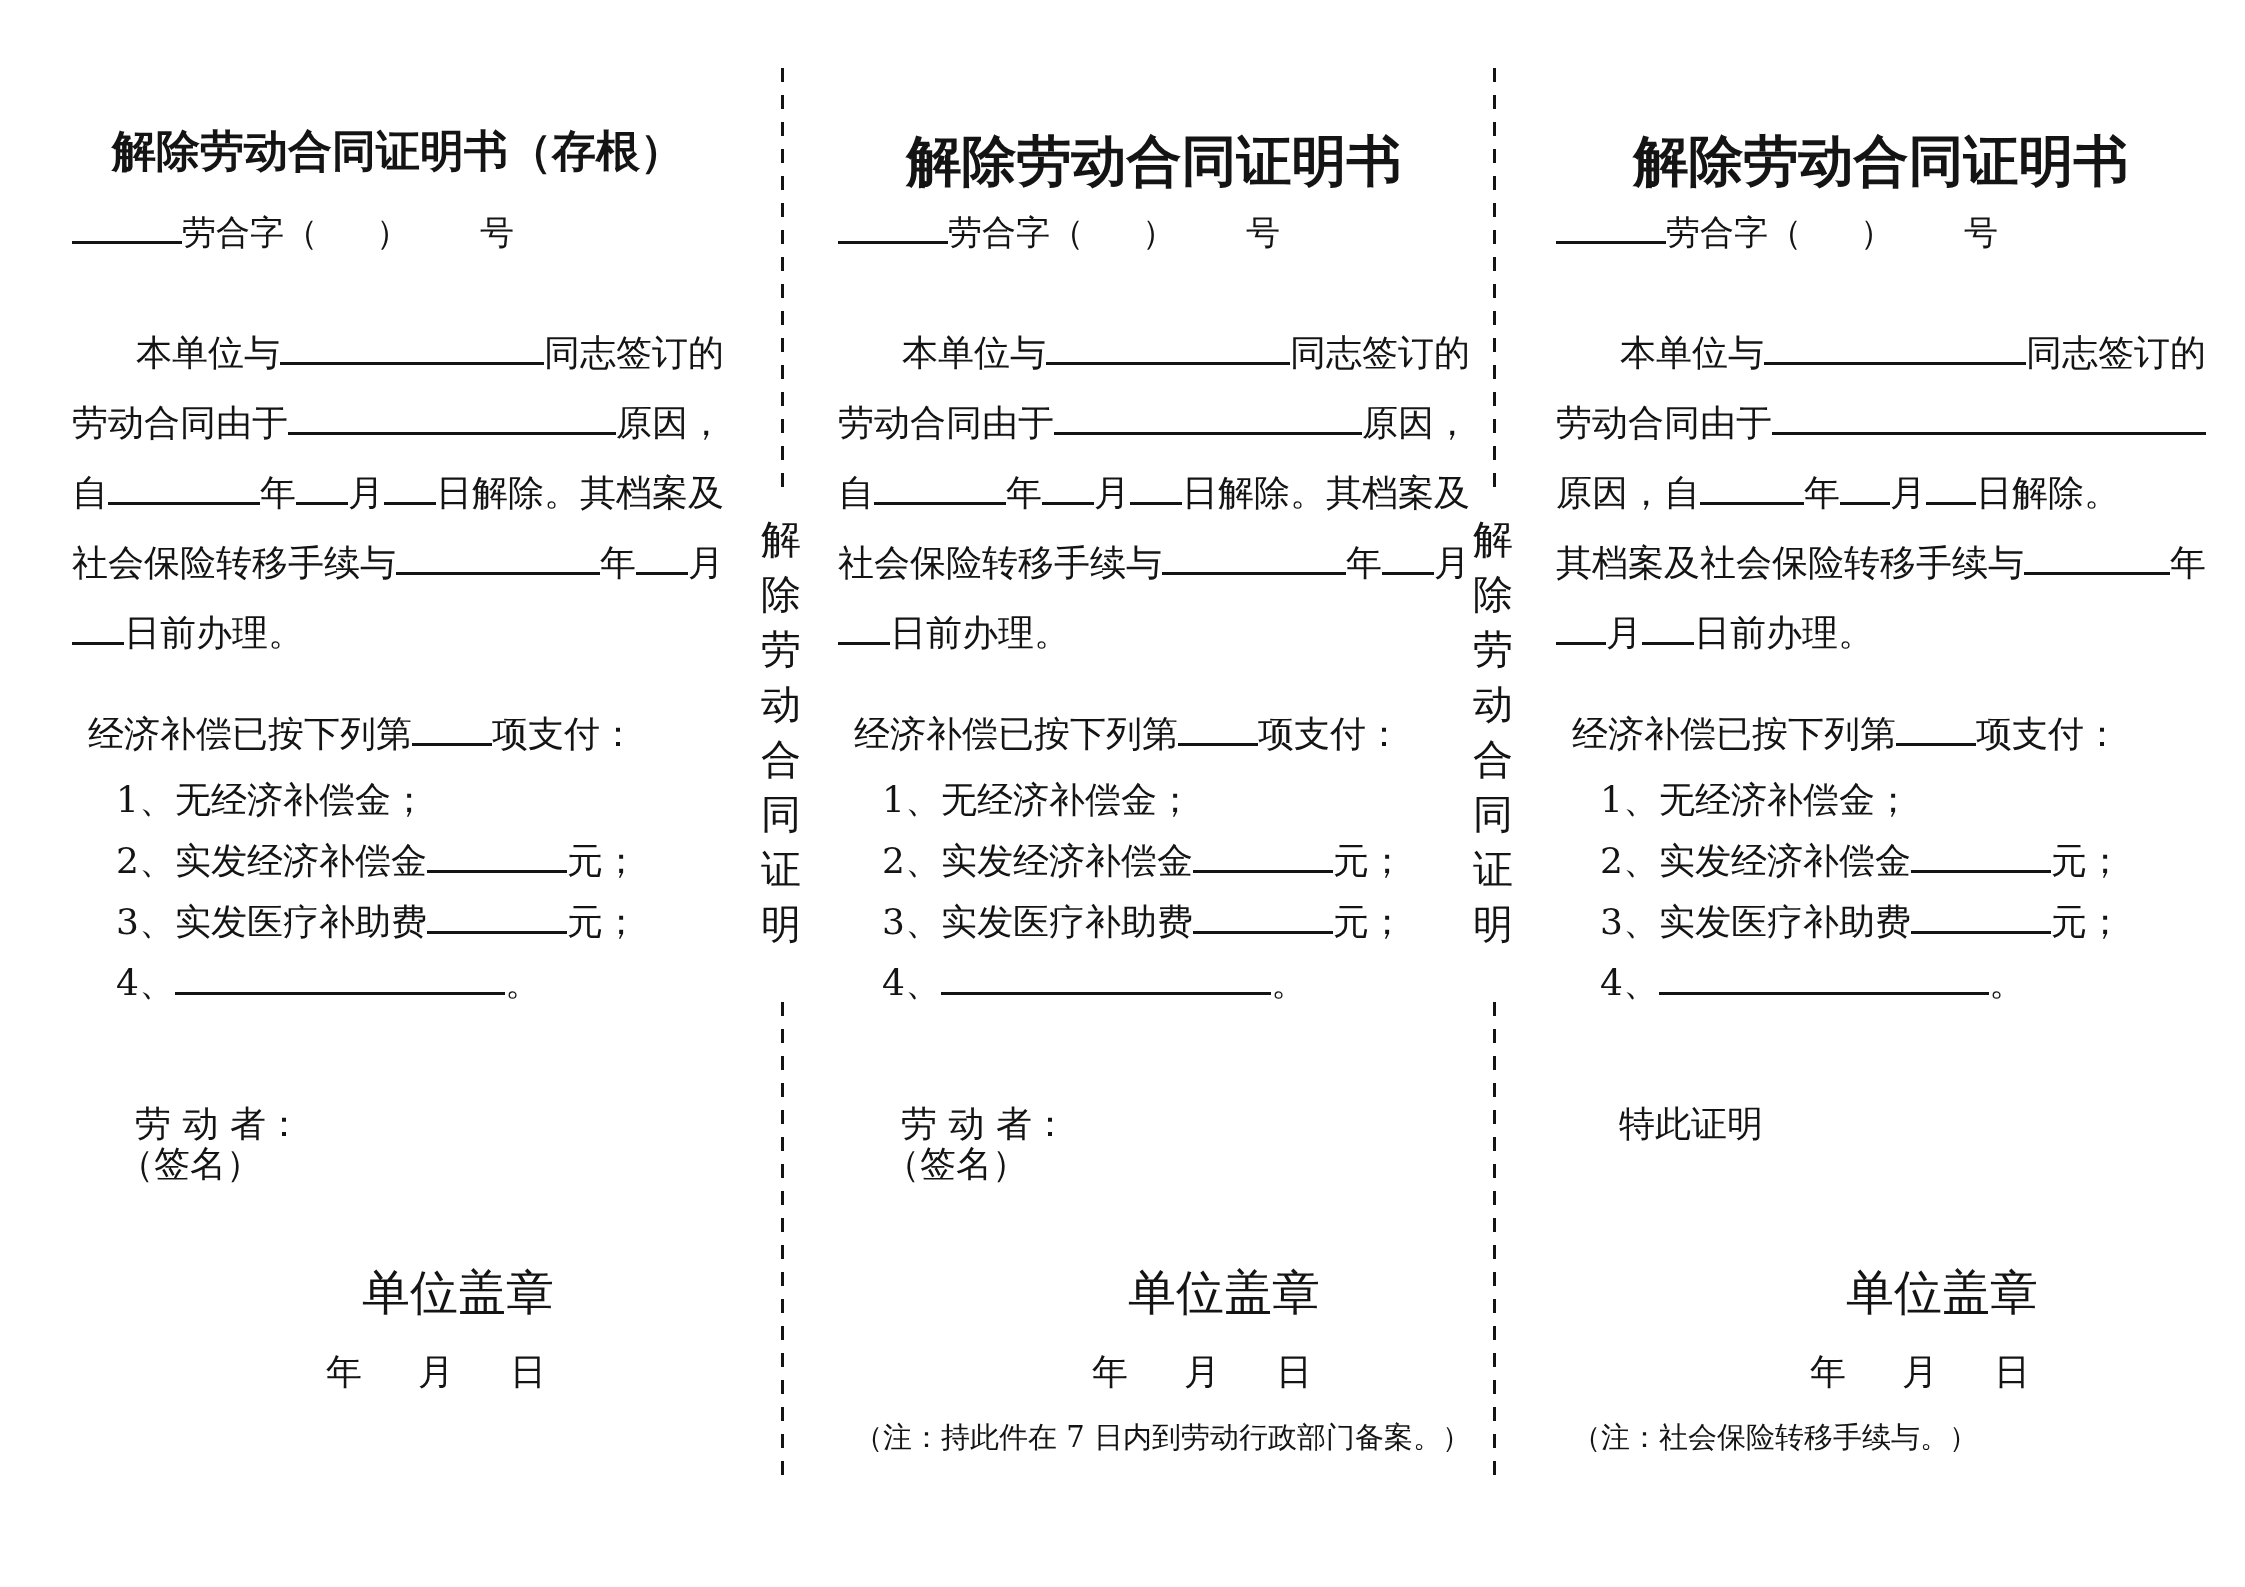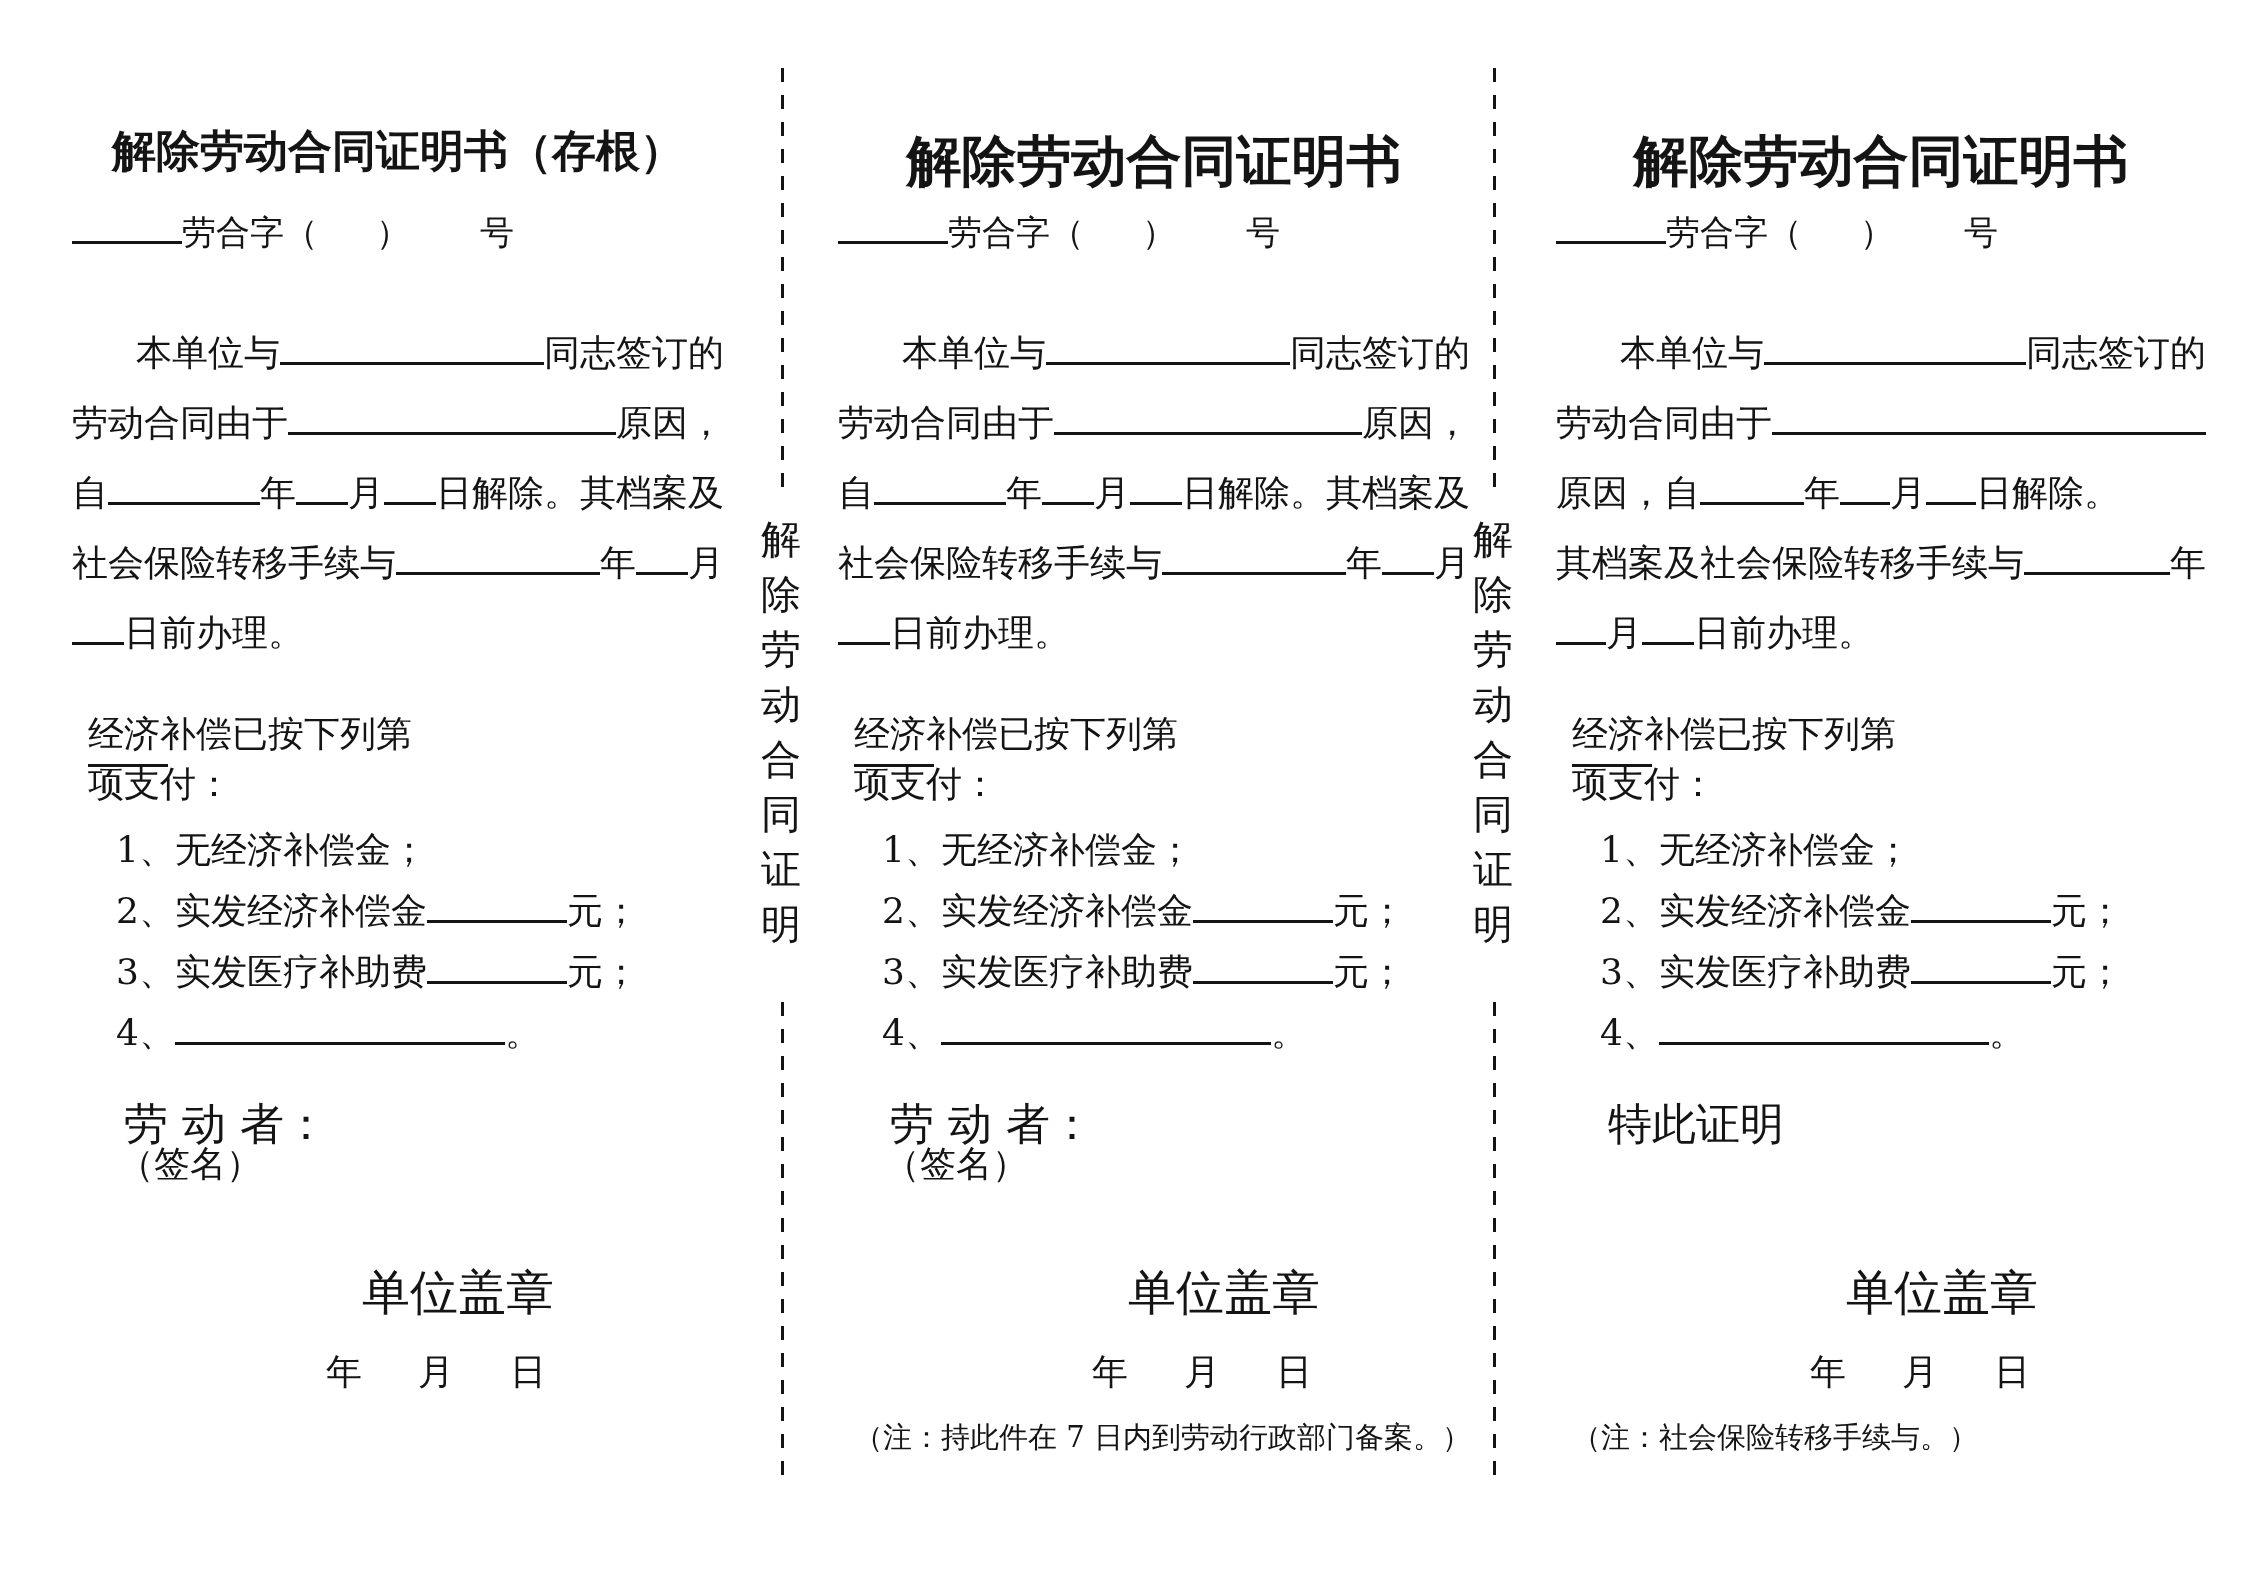--- a/index.html
+++ b/index.html
@@ -36,24 +36,24 @@
   .refline{position:absolute;left:0;right:0;top:210px;font-size:34px;}
   .p1 .refline{padding-right:30px;}
   .p2 .refline{padding-right:150px;}
   .p3 .refline{padding-right:165px;}
 
   .body-block{position:absolute;left:0;right:0;top:318px;}
   .body-block .line{height:70px;align-items:baseline;padding-top:13px;box-sizing:border-box;}
   .body-block .line.indent{padding-left:64px;justify-content:flex-end;}
 
   .comp-block{position:absolute;left:0;right:0;top:712px;}
-  .comp-head{padding-left:16px;margin-bottom:14px;flex-direction:column;}
+  .comp-head{padding-left:16px;margin-bottom:14px;}
   .items .line{height:61px;padding-left:44px;padding-top:8px;box-sizing:border-box;}
 
-  .sign1{position:absolute;left:0;top:1102px;padding-left:52px;font-size:44px;line-height:44px;white-space:pre;}
+  .sign1{position:absolute;left:11px;top:1102px;padding-left:52px;font-size:36px;line-height:44px;white-space:pre;}
   .sign2{position:absolute;left:0;top:1142px;padding-left:46px;font-size:36px;line-height:44px;white-space:pre;}
   .seal{position:absolute;left:0;top:1270px;padding-left:290px;font-size:48px;line-height:44px;}
   .dateline{position:absolute;left:0;top:1350px;padding-left:254px;font-size:36px;}
   .note{position:absolute;left:0;top:1418px;padding-left:16px;font-size:29px;line-height:38px;white-space:pre;}
 
   .fold-dash{
     position:absolute;width:3px;
     background:repeating-linear-gradient(180deg,#141414 0px,#141414 14px,transparent 14px,transparent 27px);
   }
   #fold1-top{left:781px;top:68px;height:426px;}

